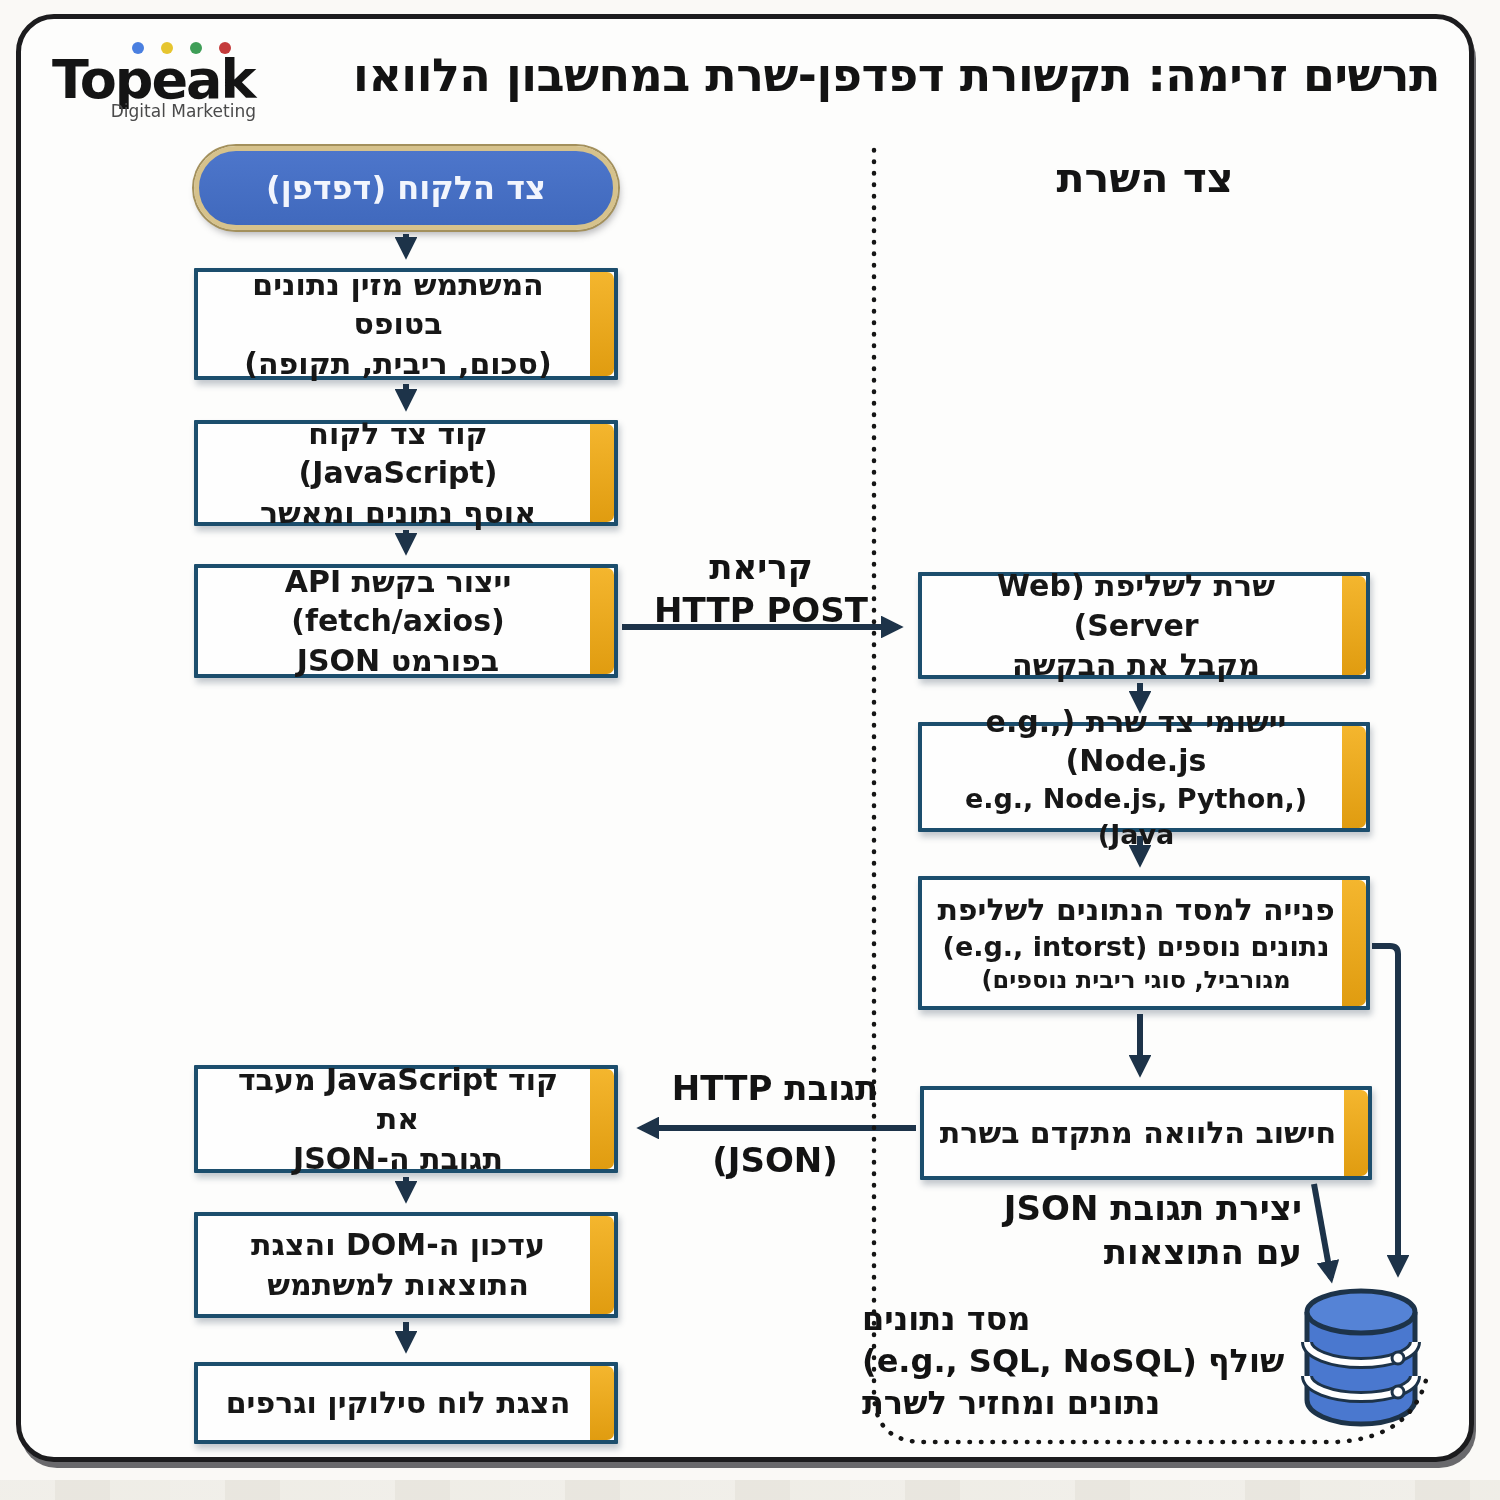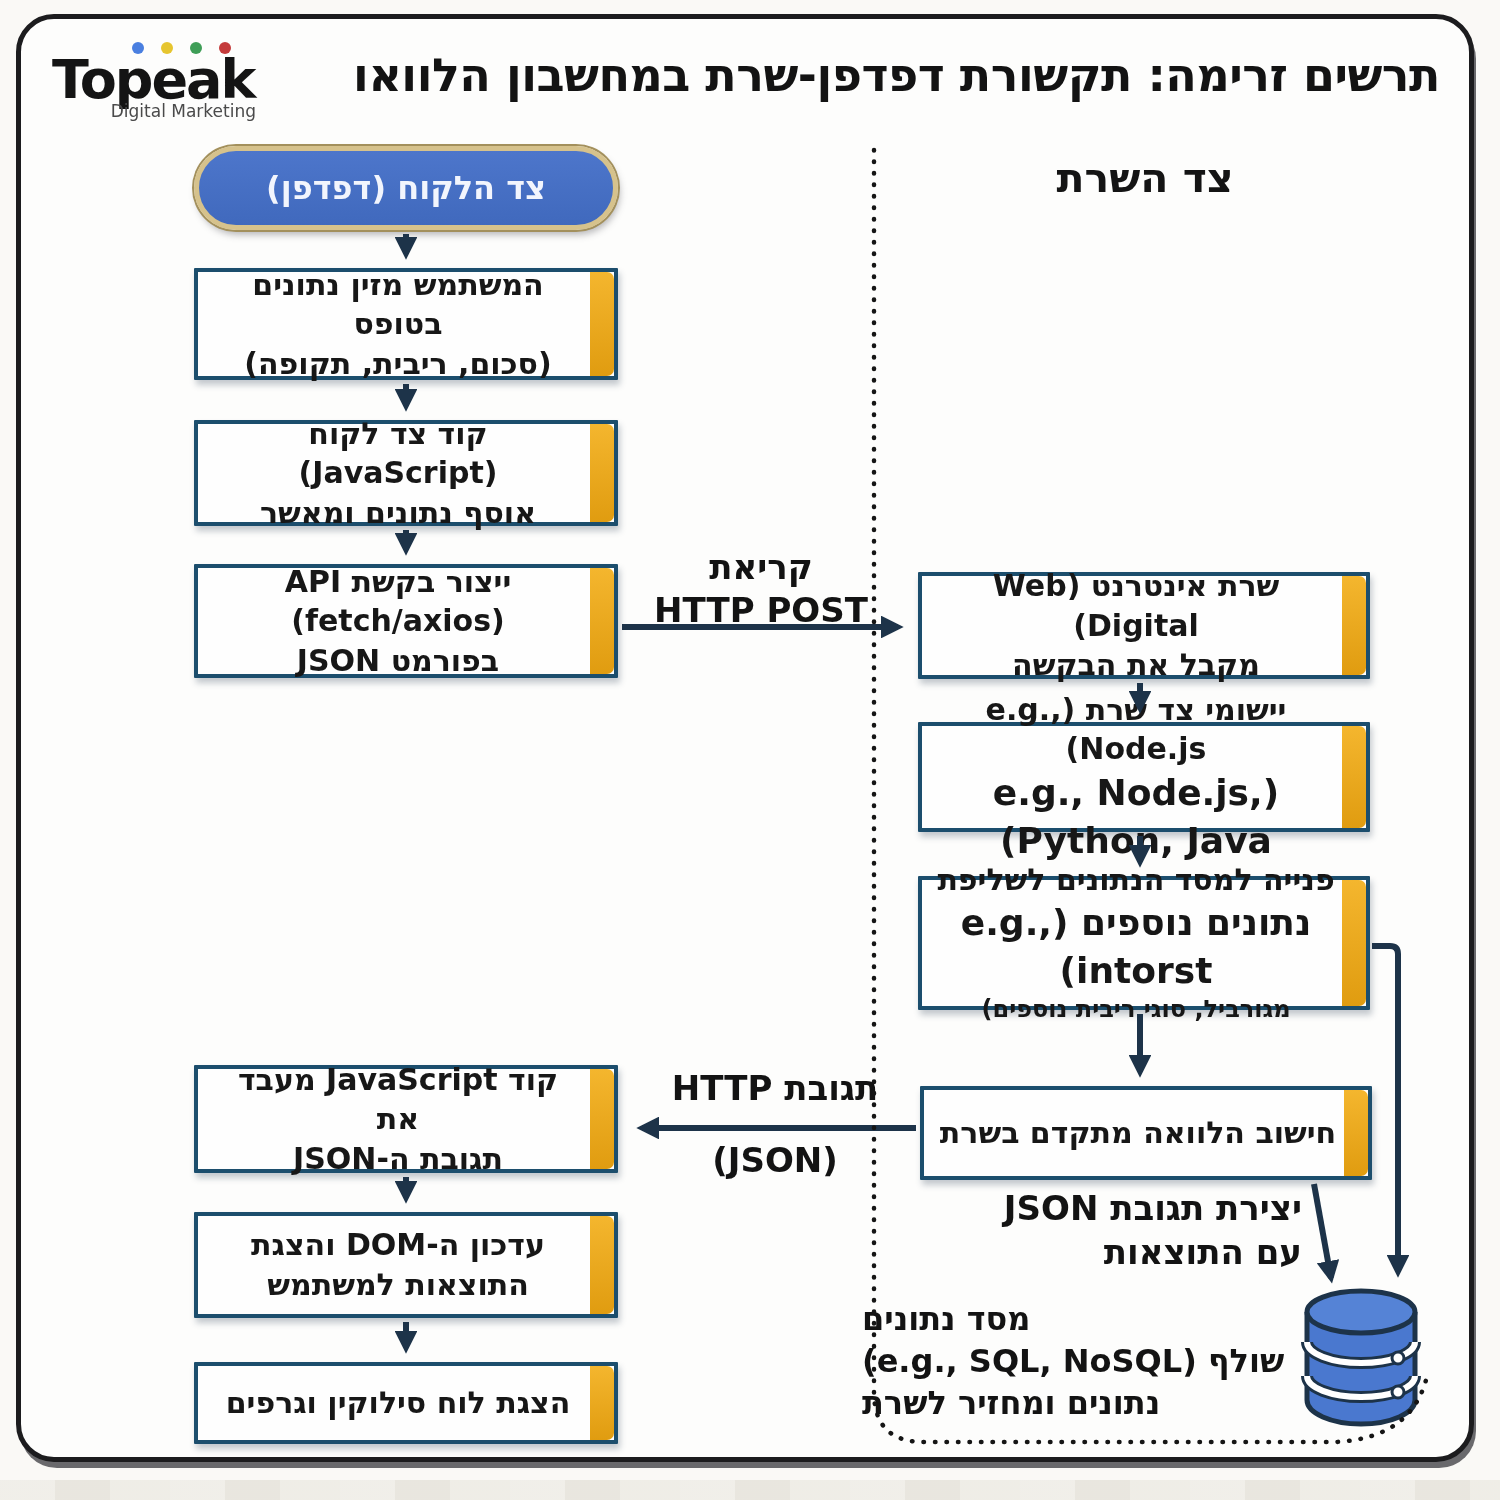--- a/index.html
+++ b/index.html
@@ -56,21 +56,21 @@
     position:absolute;top:0;bottom:0;right:0;width:24px;
     background:linear-gradient(180deg,#f4b62e,#e09c10);
     border-radius:0 7px 7px 0;
   }
   .node .txt{
     position:relative;direction:rtl;text-align:center;width:100%;
     font-weight:700;color:#171717;line-height:1.32;
     padding:4px 30px 4px 14px;box-sizing:border-box;font-size:30px;
   }
   .node .txt .line{display:block}
-  .node .txt .sm{font-size:36px}
+  .node .txt .sm{font-size:27px}
   .node .txt .xs{font-size:24px}
   
   .n-c1{left:194px;top:268px;width:424px;height:112px}
   .n-c2{left:194px;top:420px;width:424px;height:106px}
   .n-c3{left:194px;top:564px;width:424px;height:114px}
   .n-c4{left:194px;top:1065px;width:424px;height:108px}
   .n-c5{left:194px;top:1212px;width:424px;height:106px}
   .n-c6{left:194px;top:1362px;width:424px;height:82px}
   .n-s1{left:918px;top:572px;width:452px;height:107px}
   .n-s2{left:918px;top:722px;width:452px;height:110px}
@@ -151,21 +151,21 @@
 <div class="node n-c6">
   <span class="bar"></span>
   <div class="txt">
     <span class="line">הצגת לוח סילוקין וגרפים</span>
   </div>
 </div>
 
 <div class="node n-s1">
   <span class="bar"></span>
   <div class="txt">
-    <span class="line">שרת אינטרנט (Web Digital)</span>
+    <span class="line">שרת לשליפת (Web Server)</span>
     <span class="line">מקבל את הבקשה</span>
   </div>
 </div>
 <div class="node n-s2">
   <span class="bar"></span>
   <div class="txt">
     <span class="line">יישומי צד שרת (e.g., Node.js)</span>
     <span class="line sm">(e.g., Node.js, Python, Java)</span>
   </div>
 </div>

